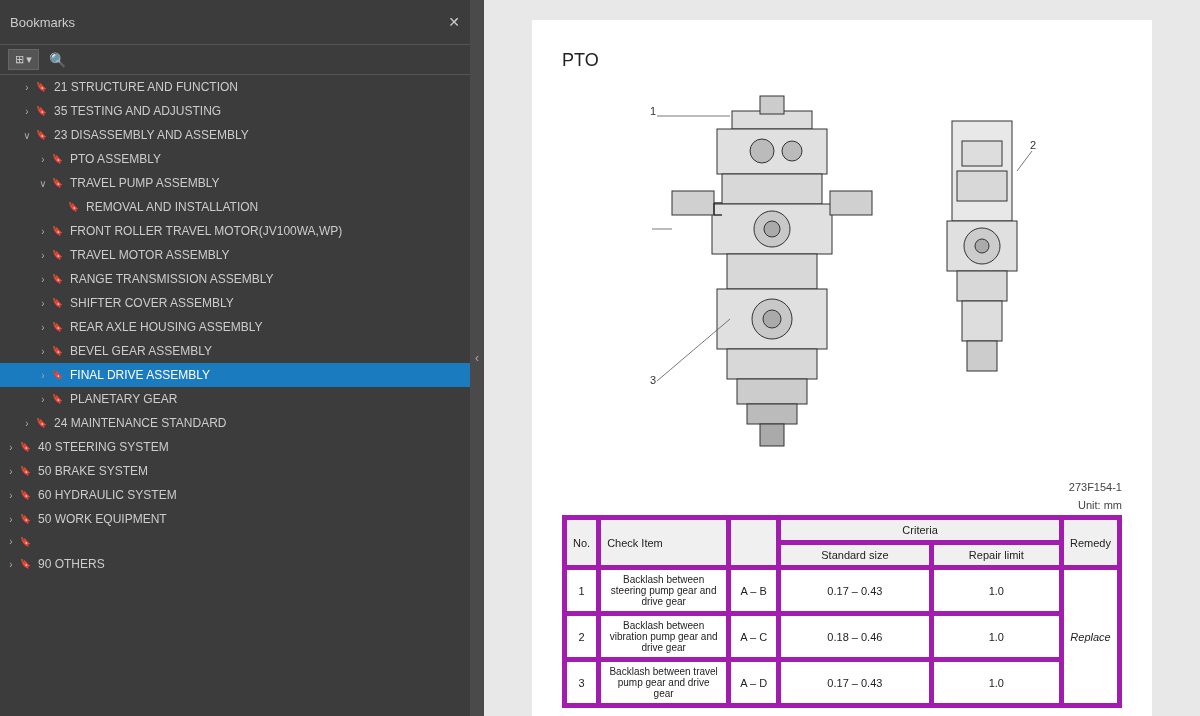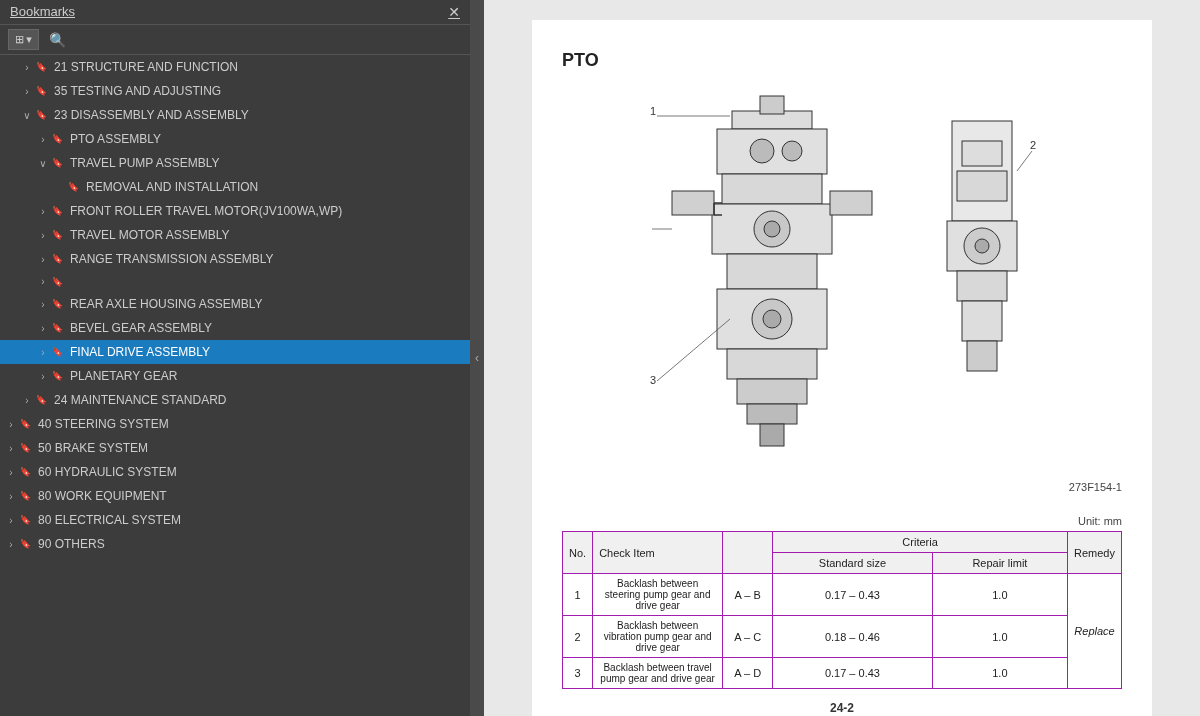--- a/index.html
+++ b/index.html
@@ -17,28 +17,28 @@
       width: 470px;
       height: 716px;
       background: #3c3c3c;
       display: flex;
       flex-direction: column;
       flex-shrink: 0;
     }
 
     #bookmarks-header {
       display: flex;
+      align-items: center;
       justify-content: space-between;
-      padding: 4px 10px;
+      padding: 14px 10px;
       background: #3c3c3c;
       color: #ccc;
       font-size: 13px;
       border-bottom: 1px solid #555;
       flex-shrink: 0;
-      text-decoration: underline;
     }
 
     #bookmarks-title {
       color: #ccc;
       font-size: 13px;
     }
 
     #header-close {
       color: #ccc;
       cursor: pointer;
@@ -170,21 +170,21 @@
     #document-page {
       background: #fff;
       width: 620px;
       min-height: 680px;
       padding: 30px 30px 20px 30px;
       position: relative;
     }
 
     #page-title-pto {
       font-size: 18px;
-      font-weight: bold;
+      font-weight: normal;
       color: #222;
       margin-bottom: 20px;
       font-family: Arial, sans-serif;
     }
 
     #diagram-area {
       display: flex;
       gap: 20px;
       margin-bottom: 20px;
       justify-content: center;
@@ -198,40 +198,40 @@
 
     #side-diagram {
       width: 120px;
       height: 370px;
     }
 
     #figure-label {
       text-align: right;
       font-size: 11px;
       color: #444;
-      margin-bottom: 22px;
+      margin-bottom: 6px;
     }
 
     #unit-label {
       text-align: right;
       font-size: 11px;
       color: #444;
       margin-bottom: 4px;
     }
 
     
     #data-table {
       width: 100%;
       border-collapse: collapse;
       font-size: 11px;
       color: #222;
     }
 
     #data-table th, #data-table td {
-      border: 1px solid #a21caf;
+      border: 5px solid #a21caf;
       padding: 4px 6px;
       text-align: center;
       vertical-align: middle;
     }
 
     #data-table th {
       background: #f0f0f0;
       font-weight: normal;
     }
 
@@ -318,20 +318,21 @@
         <span class="item-label">TRAVEL MOTOR ASSEMBLY</span>
       </div>
       <div class="tree-item indent-2">
         <span class="expand-arrow">›</span>
         <span class="bookmark-icon" style="font-size: 9px;">🔖</span>
         <span class="item-label">RANGE TRANSMISSION ASSEMBLY</span>
       </div>
       <div class="tree-item indent-2">
         <span class="expand-arrow">›</span>
         <span class="bookmark-icon" style="font-size: 9px;">🔖</span>
+        <span class="item-label">SHIFTER COVER ASSEMBLY</span>
       </div>
       <div class="tree-item indent-2">
         <span class="expand-arrow">›</span>
         <span class="bookmark-icon" style="font-size: 9px;">🔖</span>
         <span class="item-label">REAR AXLE HOUSING ASSEMBLY</span>
       </div>
       <div class="tree-item indent-2">
         <span class="expand-arrow">›</span>
         <span class="bookmark-icon" style="font-size: 9px;">🔖</span>
         <span class="item-label">BEVEL GEAR ASSEMBLY</span>
@@ -362,26 +363,25 @@
         <span class="item-label">50 BRAKE SYSTEM</span>
       </div>
       <div class="tree-item">
         <span class="expand-arrow">›</span>
         <span class="bookmark-icon" style="font-size: 9px;">🔖</span>
         <span class="item-label">60 HYDRAULIC SYSTEM</span>
       </div>
       <div class="tree-item">
         <span class="expand-arrow">›</span>
         <span class="bookmark-icon" style="font-size: 9px;">🔖</span>
-        <span class="item-label">80 WORK EQUIPMENT</span>
+        <span class="item-label">50 WORK EQUIPMENT</span>
       </div>
       <div class="tree-item">
         <span class="expand-arrow">›</span>
         <span class="bookmark-icon" style="font-size: 9px;">🔖</span>
-        <span class="item-label">80 ELECTRICAL SYSTEM</span>
       </div>
       <div class="tree-item">
         <span class="expand-arrow">›</span>
         <span class="bookmark-icon" style="font-size: 9px;">🔖</span>
         <span class="item-label">90 OTHERS</span>
       </div>
     </div>
 </div>
 
 <div id="collapse-handle">

